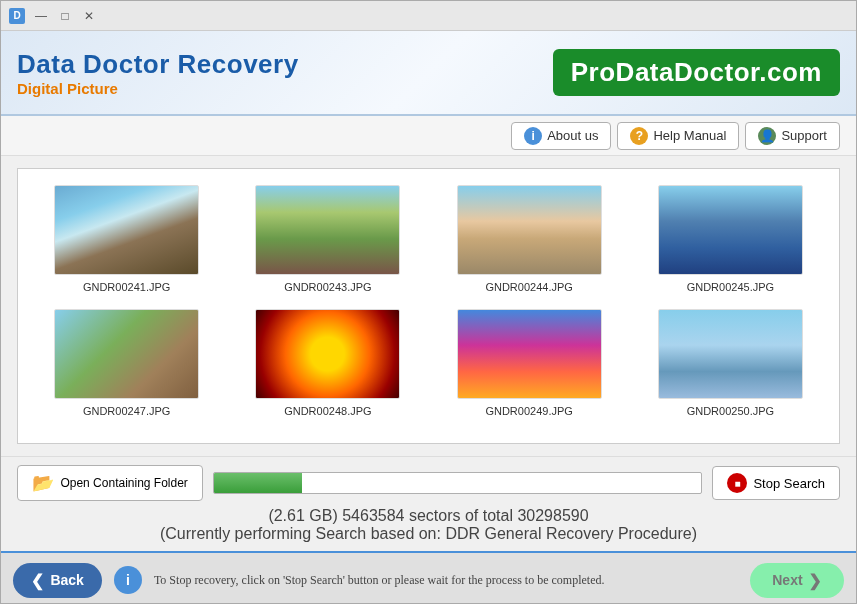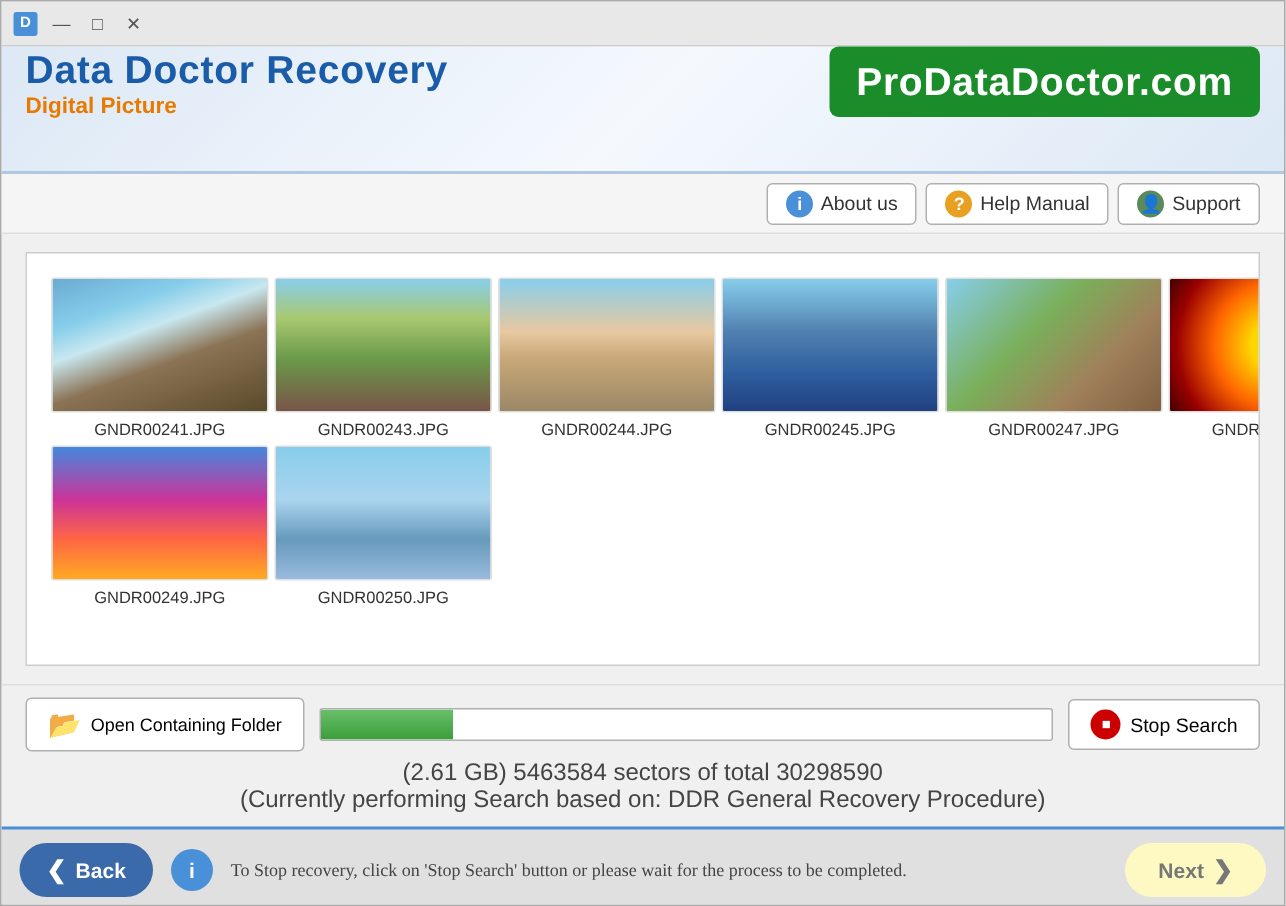--- a/index.html
+++ b/index.html
@@ -56,21 +56,21 @@
       display: flex;
       align-items: center;
       justify-content: center;
     }
 
     
     .app-header {
       background: linear-gradient(135deg, #dce8f5 0%, #f5f9fe 50%, #dce8f5 100%);
       height: 85px;
       display: flex;
-      align-items: flex-start;
+      align-items: center;
       padding: 0 16px;
       border-bottom: 2px solid #b0c8e0;
       position: relative;
     }
     .app-title-block {
       flex: 1;
     }
     .app-title-main {
       font-size: 26px;
       font-weight: bold;
@@ -138,22 +138,22 @@
       border: 1px solid #ccc;
       background: white;
       height: 276px;
       overflow-y: scroll;
       overflow-x: hidden;
       padding: 16px;
       position: relative;
     }
     .gallery-grid {
       display: grid;
-      grid-template-columns: repeat(6, 1fr);
-      gap: 4px;
+      grid-template-columns: repeat(4, 1fr);
+      gap: 16px;
     }
     .gallery-item {
       display: flex;
       flex-direction: column;
       align-items: center;
       gap: 6px;
     }
     .thumb {
       width: 145px;
       height: 90px;
@@ -283,21 +283,21 @@
       flex: 1;
       font-size: 12px;
       color: #444;
       font-family: Liberation Serif, serif;
     }
     .next-btn {
       display: flex;
       align-items: center;
       gap: 6px;
       padding: 8px 22px;
-      background: #fef9c3;
+      background: #86efac;
       color: #777;
       border: none;
       border-radius: 20px;
       cursor: not-allowed;
       font-size: 14px;
       font-weight: 600;
     }
     .chevron-left { font-size: 16px; }
     .chevron-right { font-size: 16px; }
 

